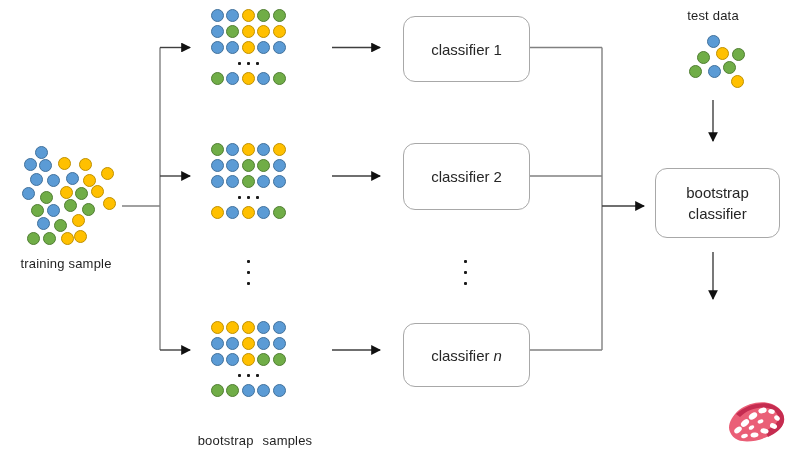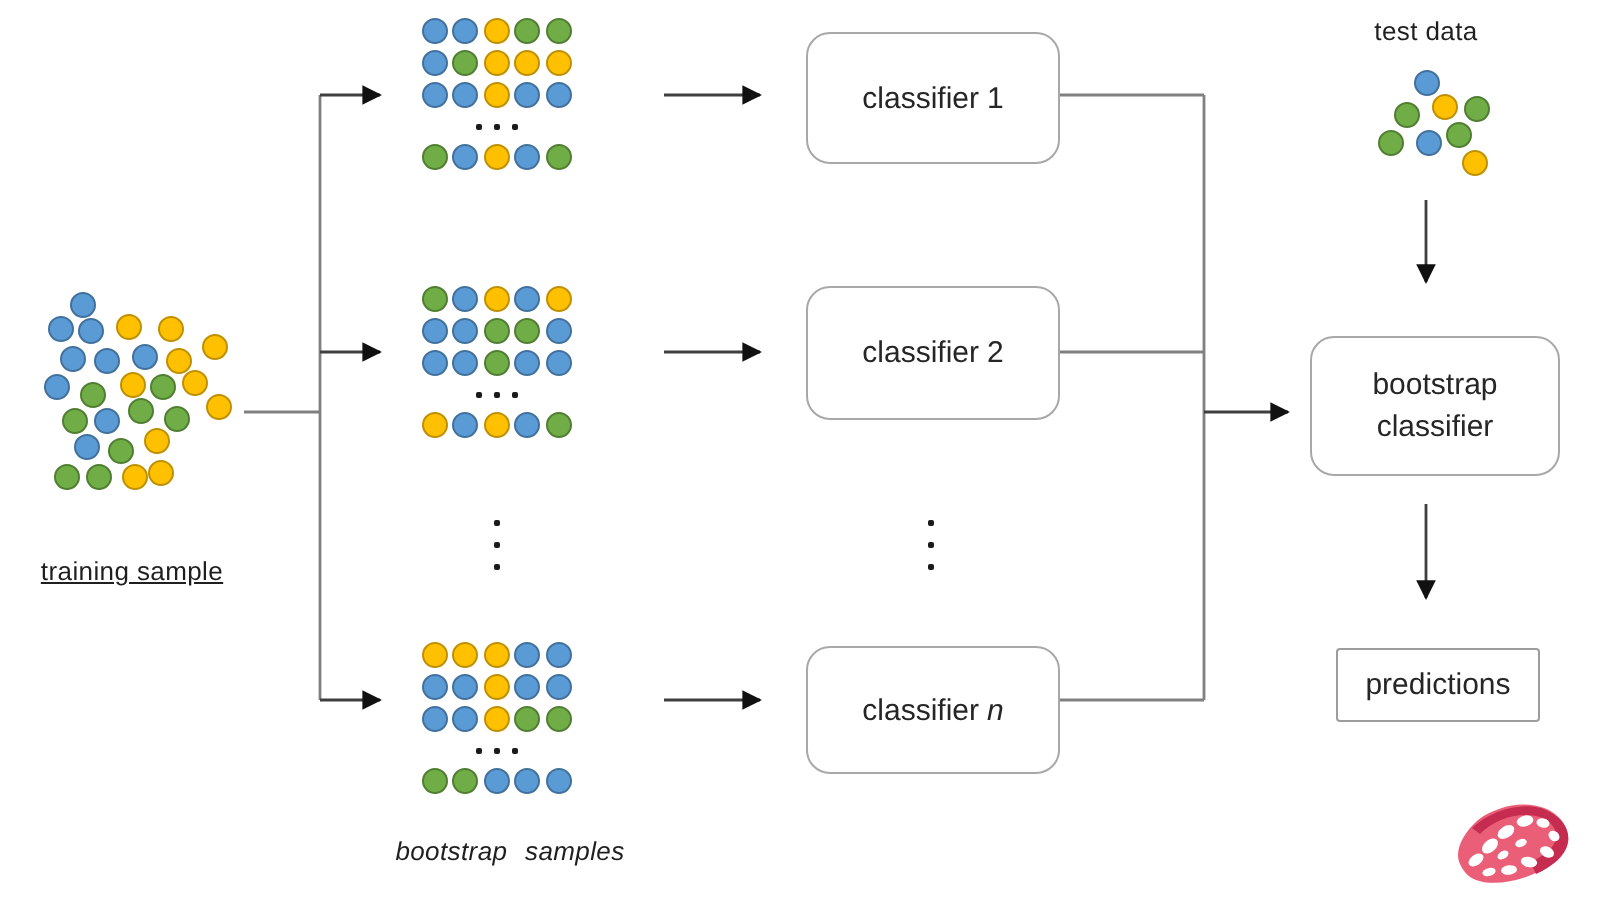--- a/index.html
+++ b/index.html
@@ -78,21 +78,21 @@
       <div class="dot" style="left: 63.5px; top: 198.5px; background: rgb(112, 173, 71); border-color: rgb(80, 126, 50);"></div>
       <div class="dot" style="left: 81.5px; top: 202.5px; background: rgb(112, 173, 71); border-color: rgb(80, 126, 50);"></div>
       <div class="dot" style="left: 36.5px; top: 216.5px; background: rgb(91, 155, 213); border-color: rgb(65, 113, 156);"></div>
       <div class="dot" style="left: 53.5px; top: 218.5px; background: rgb(112, 173, 71); border-color: rgb(80, 126, 50);"></div>
       <div class="dot" style="left: 71.5px; top: 213.5px; background: rgb(255, 192, 0); border-color: rgb(191, 144, 0);"></div>
       <div class="dot" style="left: 26.5px; top: 231.5px; background: rgb(112, 173, 71); border-color: rgb(80, 126, 50);"></div>
       <div class="dot" style="left: 42.5px; top: 231.5px; background: rgb(112, 173, 71); border-color: rgb(80, 126, 50);"></div>
       <div class="dot" style="left: 60.5px; top: 231.5px; background: rgb(255, 192, 0); border-color: rgb(191, 144, 0);"></div>
       <div class="dot" style="left: 73.5px; top: 229.5px; background: rgb(255, 192, 0); border-color: rgb(191, 144, 0);"></div>
     </div>
-  <div class="lbl" style="left:2px;top:278px;width:128px;text-decoration:underline;">training sample</div>
+  <div class="lbl" style="left:2px;top:256px;width:128px;">training sample</div>
 
   <div id="bootstrap-grids">
       <div class="dot" style="left: 210.5px; top: 8.5px; background: rgb(91, 155, 213); border-color: rgb(65, 113, 156);"></div>
       <div class="dot" style="left: 226px; top: 8.5px; background: rgb(91, 155, 213); border-color: rgb(65, 113, 156);"></div>
       <div class="dot" style="left: 241.5px; top: 8.5px; background: rgb(255, 192, 0); border-color: rgb(191, 144, 0);"></div>
       <div class="dot" style="left: 257px; top: 8.5px; background: rgb(112, 173, 71); border-color: rgb(80, 126, 50);"></div>
       <div class="dot" style="left: 272.5px; top: 8.5px; background: rgb(112, 173, 71); border-color: rgb(80, 126, 50);"></div>
       <div class="dot" style="left: 210.5px; top: 24.5px; background: rgb(91, 155, 213); border-color: rgb(65, 113, 156);"></div>
       <div class="dot" style="left: 226px; top: 24.5px; background: rgb(112, 173, 71); border-color: rgb(80, 126, 50);"></div>
       <div class="dot" style="left: 241.5px; top: 24.5px; background: rgb(255, 192, 0); border-color: rgb(191, 144, 0);"></div>
@@ -142,21 +142,21 @@
       <div class="dot" style="left: 226px; top: 352.5px; background: rgb(91, 155, 213); border-color: rgb(65, 113, 156);"></div>
       <div class="dot" style="left: 241.5px; top: 352.5px; background: rgb(255, 192, 0); border-color: rgb(191, 144, 0);"></div>
       <div class="dot" style="left: 257px; top: 352.5px; background: rgb(112, 173, 71); border-color: rgb(80, 126, 50);"></div>
       <div class="dot" style="left: 272.5px; top: 352.5px; background: rgb(112, 173, 71); border-color: rgb(80, 126, 50);"></div>
       <div class="dot" style="left: 210.5px; top: 383.5px; background: rgb(112, 173, 71); border-color: rgb(80, 126, 50);"></div>
       <div class="dot" style="left: 226px; top: 383.5px; background: rgb(112, 173, 71); border-color: rgb(80, 126, 50);"></div>
       <div class="dot" style="left: 241.5px; top: 383.5px; background: rgb(91, 155, 213); border-color: rgb(65, 113, 156);"></div>
       <div class="dot" style="left: 257px; top: 383.5px; background: rgb(91, 155, 213); border-color: rgb(65, 113, 156);"></div>
       <div class="dot" style="left: 272.5px; top: 383.5px; background: rgb(91, 155, 213); border-color: rgb(65, 113, 156);"></div>
     </div>
-  <div class="lbl" style="left:166px;top:418px;width:178px;word-spacing:5px;font-style:italic;">bootstrap samples</div>
+  <div class="lbl" style="left:166px;top:433px;width:178px;word-spacing:5px;">bootstrap samples</div>
 
   <div>
     <div class="edot" style="left:238px;top:62px;"></div>
       <div class="edot" style="left:247px;top:62px;"></div>
       <div class="edot" style="left:256px;top:62px;"></div>
   </div>
   <div>
     <div class="edot" style="left:238px;top:196px;"></div>
       <div class="edot" style="left:247px;top:196px;"></div>
       <div class="edot" style="left:256px;top:196px;"></div>
@@ -204,23 +204,20 @@
       <div class="dot" style="left: 730.5px; top: 74.5px; background: rgb(255, 192, 0); border-color: rgb(191, 144, 0);"></div>
     </div>
 
   <div class="rbox" style="left:655px;top:168px;width:125px;height:70px;">
     <div class="ensemble-inner">
       <div>bootstrap</div>
       <div>classifier</div>
     </div>
   </div>
 
-  <div class="sqbox" style="left:668px;top:324px;width:102px;height:37px;">
-    <span>predictions</span>
-  </div>
 
   <svg id="brand-logo" viewBox="0 0 62 46">
     <path d="M4,33 C1,27 5,18 13,11 C22,4 36,1 46,5 C54,8 59,15 58,22 C57,28 51,33 43,37 C33,42 20,44 12,41 C8,39.5 5.5,36.5 4,33 Z" style="fill:var(--logo-primary,#ea5f77)"></path>
     <path d="M10,15 C20,5.5 37,1.5 47,6 C55,9.6 59.5,16 57.8,23 C56.5,29 50,34.5 42,38 L39,32 C46,29 51,25 52,20.5 C53,15.5 49,10.5 42,9 C33,7 21,10.5 14,18 Z" style="fill:var(--logo-secondary,#c52c50)"></path>
     <g fill="#ffffff">
       <ellipse cx="12" cy="31" rx="4.2" ry="2.6" transform="rotate(-35 12 31)"></ellipse>
       <ellipse cx="19" cy="24" rx="4.6" ry="3" transform="rotate(-40 19 24)"></ellipse>
       <ellipse cx="27" cy="17" rx="4.6" ry="2.9" transform="rotate(-33 27 17)"></ellipse>
       <ellipse cx="36.5" cy="11.5" rx="4.2" ry="2.7" transform="rotate(-14 36.5 11.5)"></ellipse>
       <ellipse cx="45.5" cy="12.5" rx="3.3" ry="2.3" transform="rotate(12 45.5 12.5)"></ellipse>

